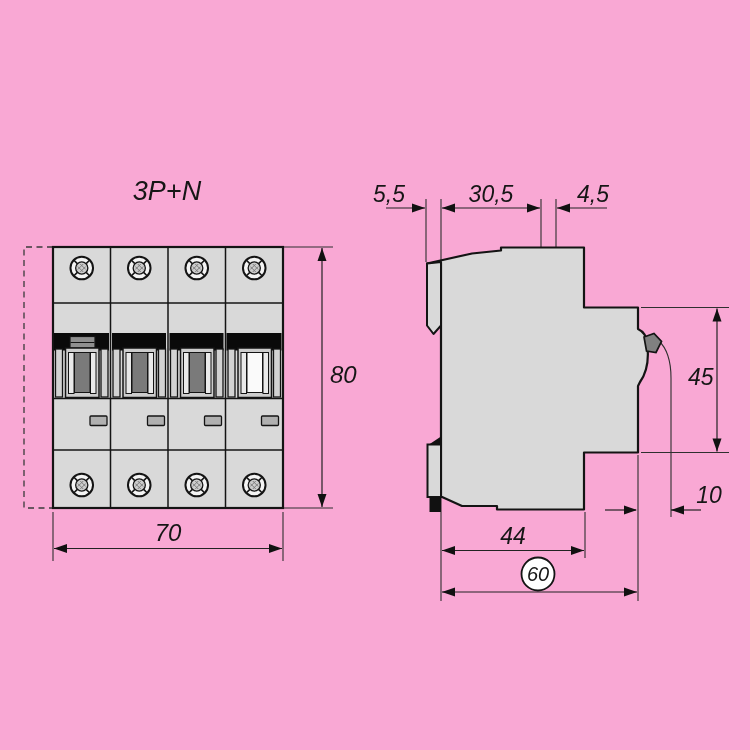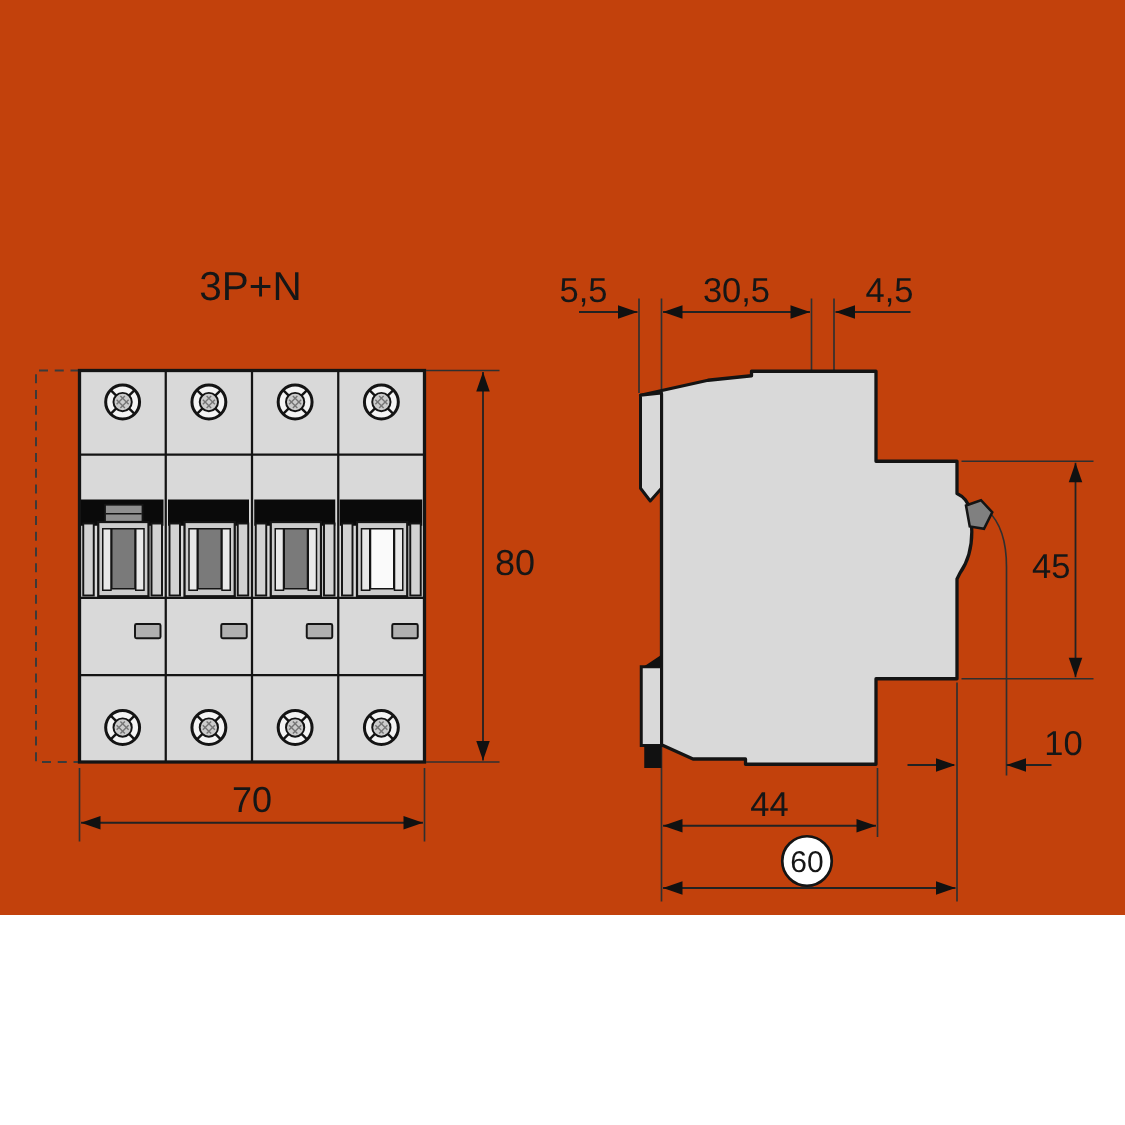--- a/index.html
+++ b/index.html
@@ -1,17 +1,17 @@
 <!DOCTYPE html>
 <html><head>
 <meta charset="utf-8">
 <style>
   html,body{margin:0;padding:0;background:#ffffff;}
-  .canvas{position:relative;width:750px;height:610px;background:#c2410c;overflow:hidden;
-          font-family:"Liberation Sans", sans-serif;}
+  .canvas{position:relative;width:750px;height:750px;background:#f9a8d4;overflow:hidden;
+          font-family:"Liberation Sans", sans-serif;font-style:italic;}
   svg{position:absolute;left:0;top:0;}
   svg text{font-family:"Liberation Sans", sans-serif;fill:#161616;}
   .tt{font-size:27px;}
   .dt{font-size:23px;}
   .dt2{font-size:24px;}
   .ct{font-size:20px;}
   .ol{stroke:#141414;fill:none;}
   .xl{stroke:#2f2f2f;stroke-width:1.1;fill:none;}
   .dl{stroke:#222222;stroke-width:1.2;fill:none;}
   .ah{fill:#111111;stroke:none;}

